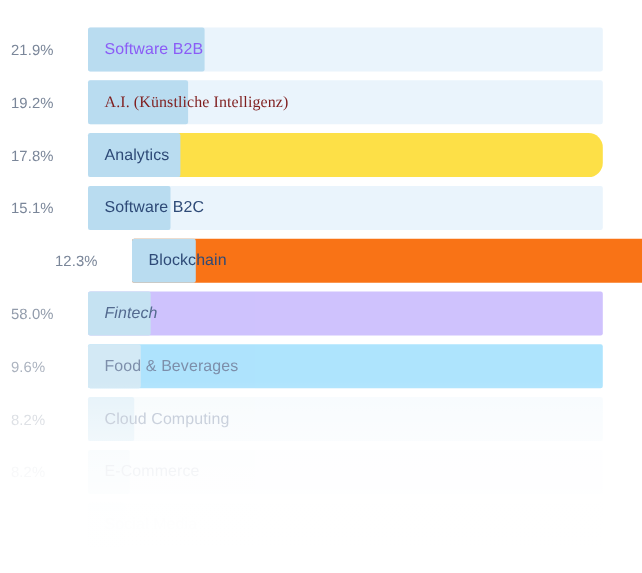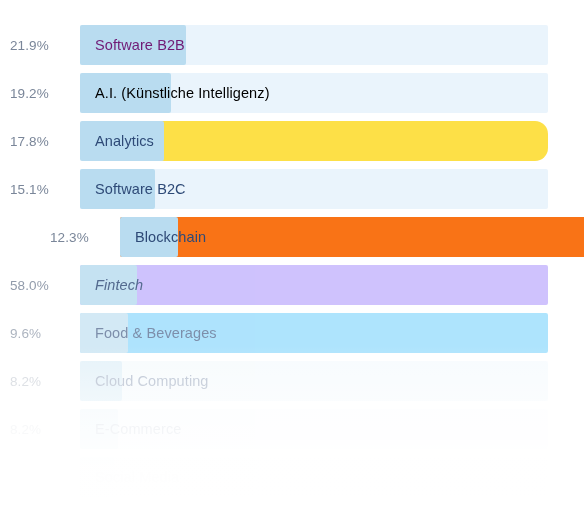--- a/index.html
+++ b/index.html
@@ -97,28 +97,28 @@
 </style>
 </head>
 <body>
 
 <div id="chart-wrap">
   <div id="rows">
       <div class="bar-row" style="opacity: 1;">
         <div class="pct">21.9%</div>
         <div class="track" style="background: rgb(234, 244, 252);">
           <div class="fill" style="width: 106px; background: rgb(185, 220, 240);"></div>
-          <div class="cat-label" style="color: #701a75;">Software B2B</div>
+          <div class="cat-label" style="color: #8b5cf6;">Software B2B</div>
         </div>
       </div>
       <div class="bar-row" style="opacity: 1;">
         <div class="pct">19.2%</div>
         <div class="track" style="background: rgb(234, 244, 252);">
           <div class="fill" style="width: 91px; background: rgb(185, 220, 240);"></div>
-          <div class="cat-label" style="color: #000000;">A.I. (Künstliche Intelligenz)</div>
+          <div class="cat-label" style="color: #7f1d1d; font-family: Liberation Serif, serif;">A.I. (Künstliche Intelligenz)</div>
         </div>
       </div>
       <div class="bar-row" style="opacity: 1;">
         <div class="pct">17.8%</div>
         <div class="track" style="background: #fde047; border-radius: 13px;">
           <div class="fill" style="width: 84px; background: rgb(185, 220, 240);"></div>
           <div class="cat-label" style="color: rgb(46, 74, 119);">Analytics</div>
         </div>
       </div>
       <div class="bar-row" style="opacity: 1;">

